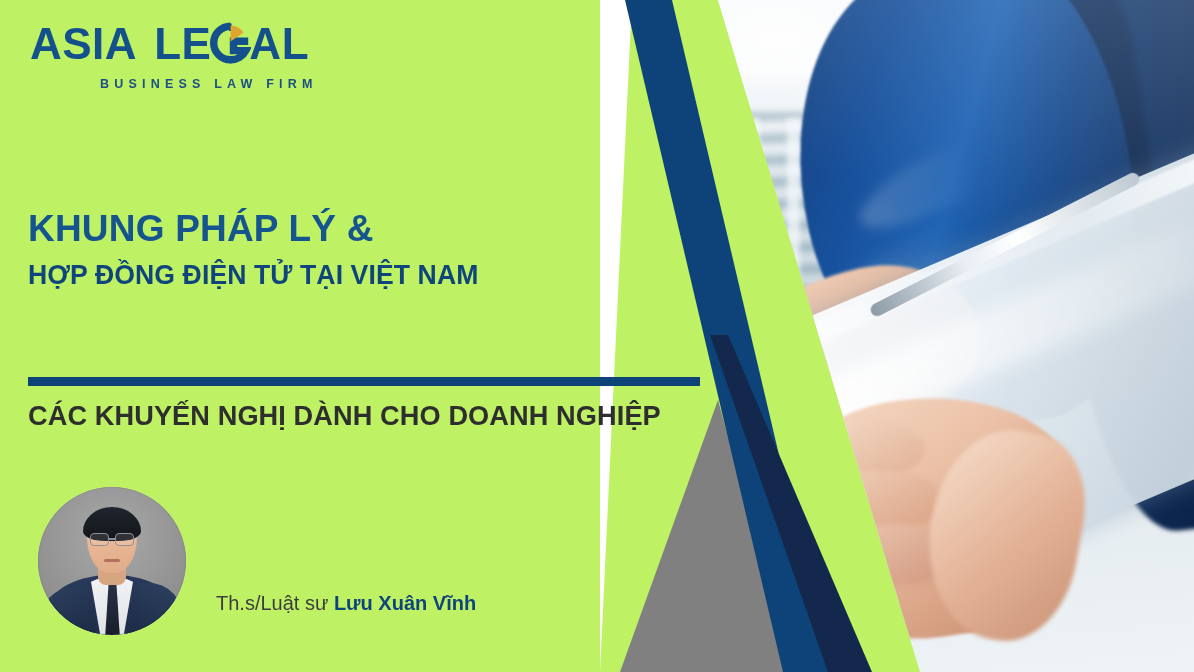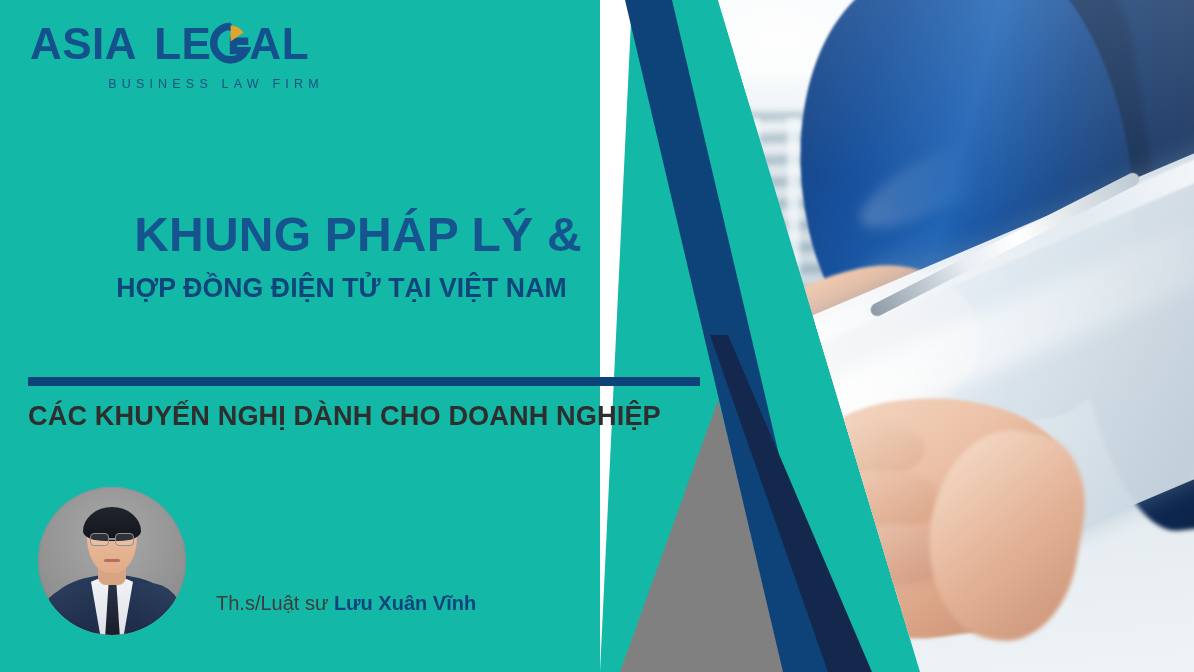--- a/index.html
+++ b/index.html
@@ -6,23 +6,22 @@
   html,body { width:1194px; height:672px; overflow:hidden; }
   body {
     font-family:"Liberation Sans", sans-serif;
     background:#ffffff;
     position:relative;
   }
 
   #slide {
     position:absolute; inset:0;
     width:1194px; height:672px;
-    background:#14b8a6;
+    background:#bef264;
     overflow:hidden;
-    text-align:center;
   }
 
   
   .art-panel {
     position:absolute;
     left:600px; top:0; width:594px; height:672px;
     overflow:hidden;
   }
 
   
@@ -236,28 +235,28 @@
   .logo-word {
     font-size:44px; font-weight:bold; letter-spacing:.5px;
     color:#14508c; line-height:1; white-space:nowrap;
     display:flex; align-items:center;
   }
   .logo-gmark {
     position:relative; display:inline-block;
     width:42px; height:44px; margin:0 -2px;
   }
   .logo-tagline {
-    margin-top:11px; margin-left:52px;
-    font-size:12.5px; font-weight:normal; letter-spacing:5.2px;
+    margin-top:11px; margin-left:70px;
+    font-size:12.5px; font-weight:bold; letter-spacing:5.2px;
     color:#1b4f85;
   }
 
   .title-block { position:absolute; left:28px; top:208px; width:660px; }
   .t-line1 {
-    font-size:48px; font-weight:bold; color:#15548f;
+    font-size:37px; font-weight:bold; color:#15548f;
     letter-spacing:.2px; line-height:1.12;
   }
   .t-line2 {
     font-size:47px; font-weight:bold; color:#2b2b2b;
     letter-spacing:.2px; line-height:1.18; margin-top:2px;
   }
   .t-line3 {
     font-size:28px; font-weight:bold; color:#10457c;
     letter-spacing:.1px; margin-top:10px;
     transform:scaleX(.95); transform-origin:left center;

